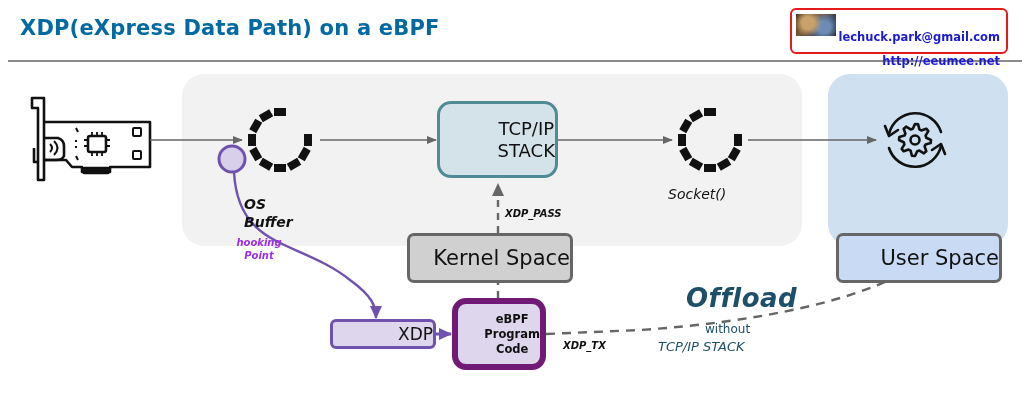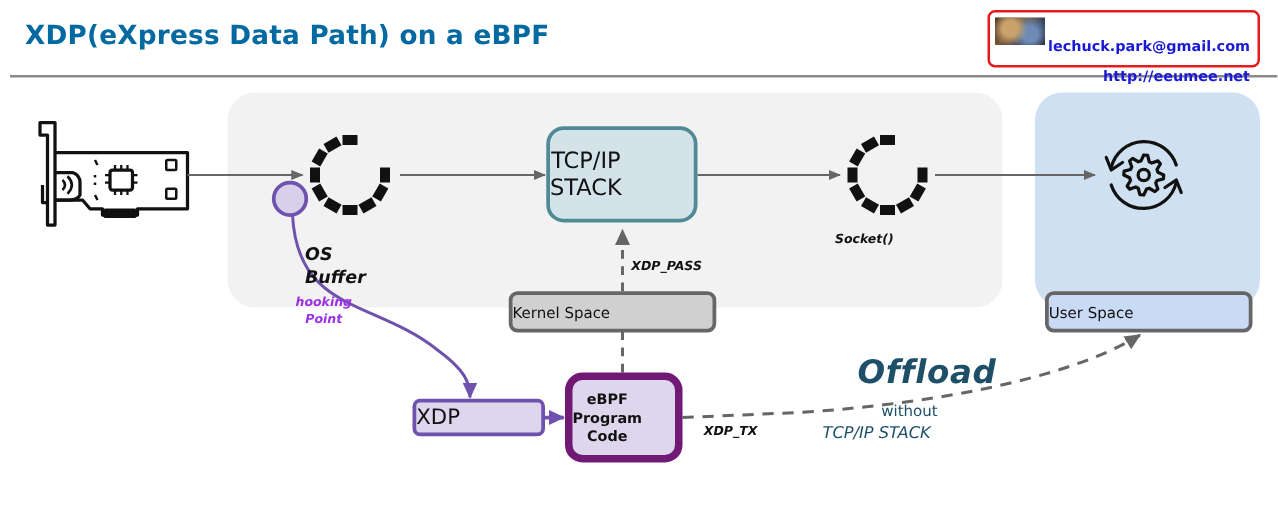--- a/index.html
+++ b/index.html
@@ -10,30 +10,30 @@
   .title-rule { left:8px; top:60px; width:1014px; height:2px; background:#8a8a8a; }
   .badge { left:790px; top:8px; width:214px; height:42px; border:2px solid #e51a1a; border-radius:6px; background:#fff; }
   .badge-img { left:4px; top:4px; width:40px; height:22px;
     background: radial-gradient(circle at 30% 40%, #c9a26b 0 20%, transparent 45%),
                 radial-gradient(circle at 70% 60%, #6d8bb5 0 20%, transparent 50%),
                 linear-gradient(135deg,#3b2a1c,#7a5a3a 40%,#2d3b5a 70%,#1a1a22);
     filter:blur(0.4px); }
   .badge-line { right:6px; font-size:11.5px; font-weight:bold; color:#1a1ad6; text-align:right; white-space:nowrap; }
   .kernel-area { left:182px; top:74px; width:620px; height:172px; background:#f2f2f2; border-radius:22px; }
   .user-area { left:828px; top:74px; width:180px; height:172px; background:#cfe0f1; border-radius:22px; }
-  .box { position:absolute; display:flex; align-items:center; justify-content:flex-start; text-align:center; box-sizing:border-box; font-weight:bold; }
+  .box { position:absolute; display:flex; align-items:center; justify-content:flex-end; text-align:center; box-sizing:border-box; font-weight:bold; }
   .tcp-box { left:437px; top:101px; width:121px; height:77px; background:#d4e3ea; border:3px solid #4f8a95; border-radius:14px; font-size:18px; line-height:22px; color:#111; font-weight:normal; }
-  .space-label { height:33px; border:3px solid #666; border-radius:7px; font-size:12px; font-weight:normal; color:#111; }
+  .space-label { height:50px; border:3px solid #666; border-radius:7px; font-size:21px; font-weight:normal; color:#111; }
   .kernel-label { left:407px; top:233px; width:166px; background:#d0d0d0; }
   .user-label { left:836px; top:233px; width:166px; background:#c9daf5; }
   .xdp-box { left:330px; top:319px; width:106px; height:30px; background:#ddd6ec; border:3px solid #6f52ad; border-radius:6px; font-size:17px; font-weight:normal; }
   .ebpf-box { left:452px; top:298px; width:94px; height:72px; background:#ddd6ec; border:6px solid #701a75; border-radius:14px; font-size:11.5px; line-height:15px; }
   .lbl { font-style:italic; white-space:nowrap; }
   .os-buffer { left:244px; top:195px; font-size:14px; line-height:18px; text-align:left; font-weight:bold; width:70px; }
-  .socket-lbl { left:668px; top:186px; font-size:10px; font-weight:bold; }
+  .socket-lbl { left:668px; top:186px; font-size:14px; font-weight:normal; }
   .xdp-pass { left:505px; top:208px; font-size:10px; font-weight:bold; }
   .xdp-tx { left:563px; top:340px; font-size:10px; font-weight:bold; }
   .hooking { left:234px; top:236px; font-size:10px; font-weight:bold; color:#9b30e6; text-align:center; line-height:13px; width:50px; }
   .offload { left:686px; top:283px; font-size:26px; font-weight:bold; font-style:italic; color:#1d5068; letter-spacing:0.5px; }
   .without { left:705px; top:322px; font-size:12px; font-weight:normal; color:#1d5068; text-align:left; width:60px; }
   .without-stack { left:658px; top:339px; font-size:13px; font-style:italic; color:#1d5068; white-space:nowrap; width:150px; text-align:left; }
   svg.overlay { position:absolute; left:0; top:0; }
 </style>
 </head>
 <body>

